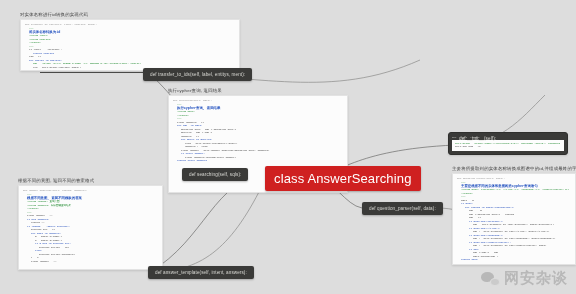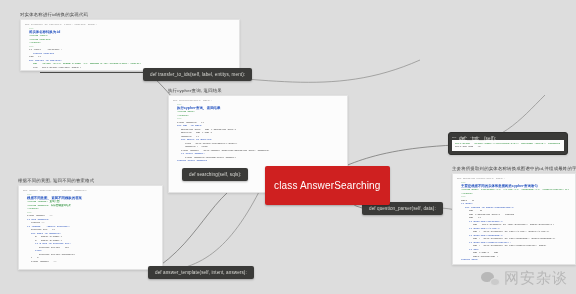--- a/index.html
+++ b/index.html
@@ -9,22 +9,22 @@
     font-family:"Liberation Sans", sans-serif;
   }
   #canvas{ position:relative; width:576px; height:294px; }
 
   svg.links{ position:absolute; left:0; top:0; width:576px; height:294px; pointer-events:none; }
 
   
   .central{
     position:absolute; left:265px; top:166px;
     background:#cf2020; color:#fff;
-    font-size:10px; letter-spacing:.15px;
-    padding:14px 9px; border-radius:2px;
+    font-size:13px; letter-spacing:.15px;
+    padding:5px 9px; border-radius:2px;
     white-space:nowrap;
     box-shadow:0 1px 2px rgba(0,0,0,.25);
   }
 
   
   .pill{
     position:absolute;
     background:#3a3a38; color:#d9d9d4;
     font-size:4.6px; letter-spacing:.1px;
     padding:4px 7px; border-radius:2px;
@@ -62,21 +62,21 @@
 
   
   .rule{ position:absolute; background:#4a4a48; height:1px; }
 
   
   .watermark{
     position:absolute; right:8px; bottom:6px;
     display:flex; align-items:center; gap:4px;
     opacity:.55;
   }
-  .wm-text{ font-size:15px; color:#9a9a9a; letter-spacing:1px; font-weight:normal;}
+  .wm-text{ font-size:15px; color:#9a9a9a; letter-spacing:1px; font-weight:bold;}
   .wm-icon{ width:19px; height:15px; position:relative; }
   .wm-icon .b1{
     position:absolute; left:0; top:1px; width:13px; height:10px;
     background:#9a9a9a; border-radius:50% 50% 50% 45%;
   }
   .wm-icon .b2{
     position:absolute; right:0; bottom:0px; width:10px; height:8px;
     background:#bdbdbd; border-radius:50%;
     border:1.2px solid #dddddd;
   }

